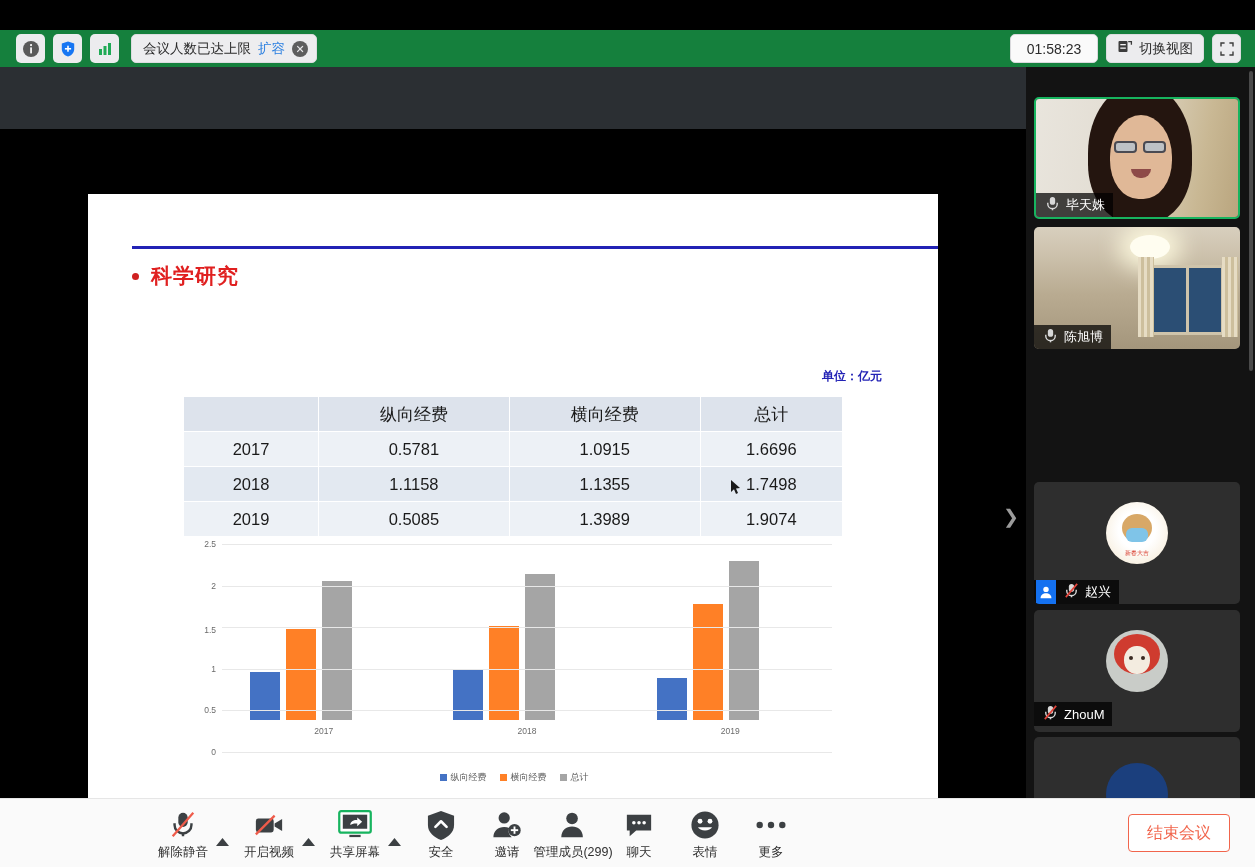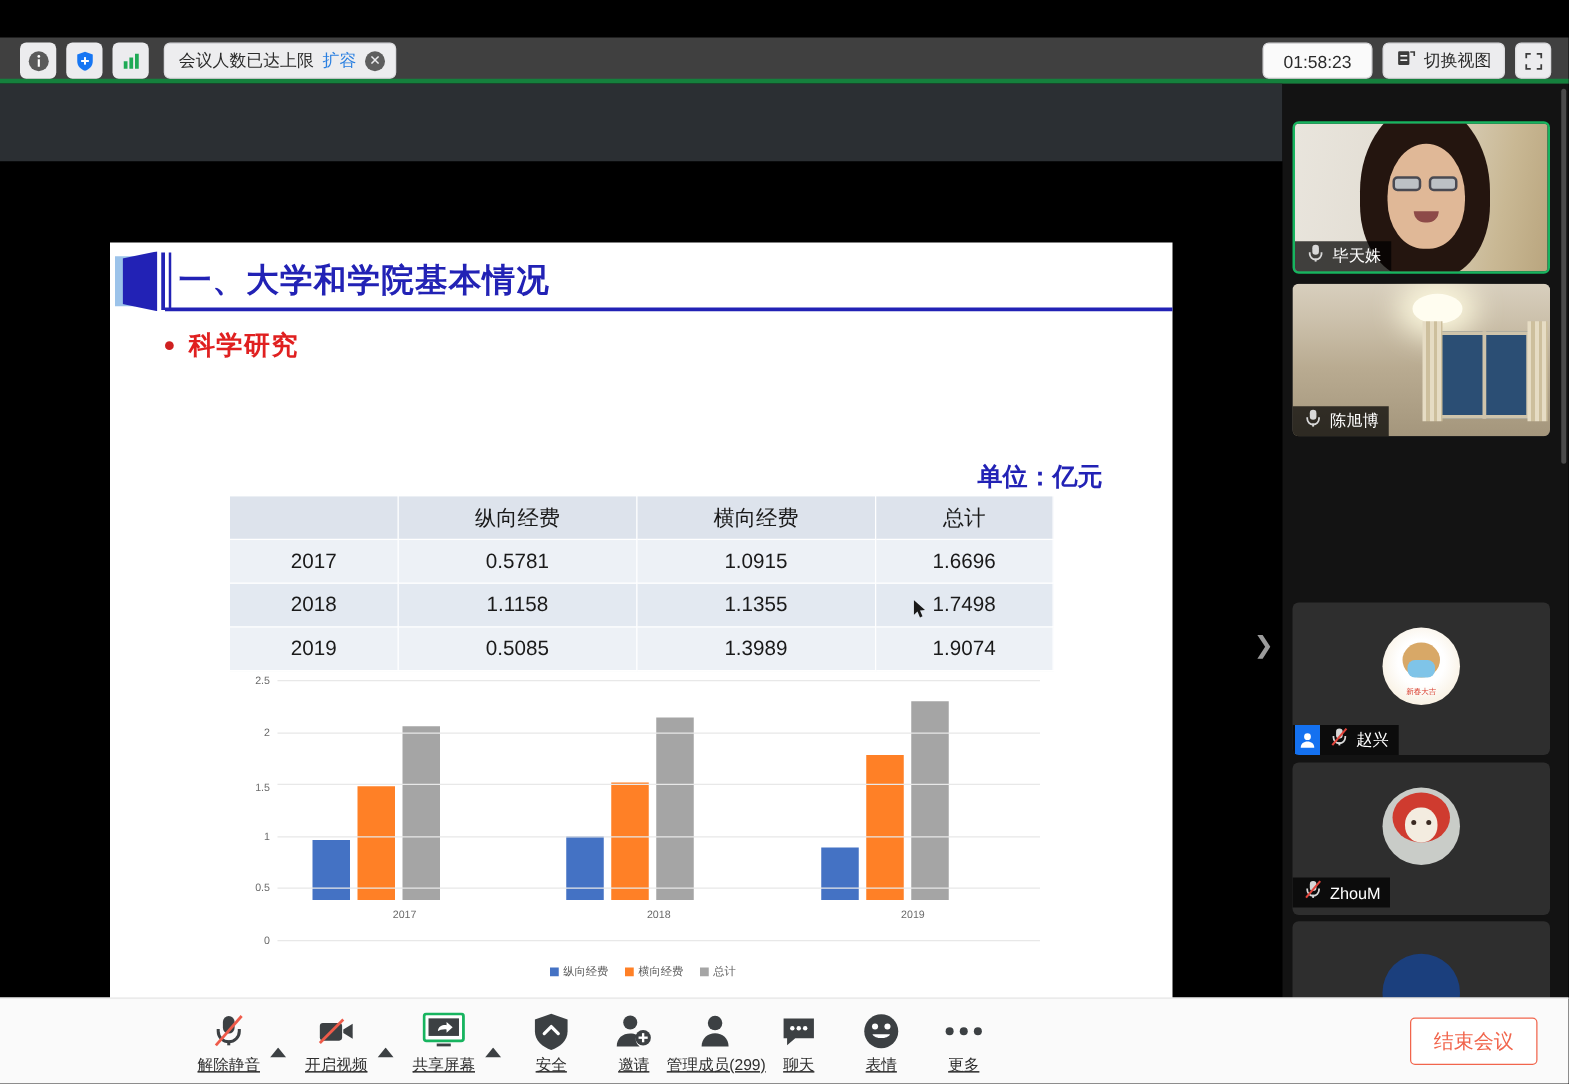--- a/index.html
+++ b/index.html
@@ -12,21 +12,21 @@
   .titlebar{ position:absolute; left:0; top:0; width:1255px; height:30px;
     background:#fdfdfd; border-bottom:1px solid #e2e2e2; }
   .traffic{ position:absolute; left:14px; top:9px; display:flex; gap:8px; }
   .dot{ width:12px; height:12px; border-radius:50%; }
   .dot.r{ background:#ff5f57; } .dot.y{ background:#febc2e; } .dot.g{ background:#28c840; }
   .win-title{ position:absolute; left:0; top:5px; width:1255px; text-align:center;
     font-size:14px; color:#333; letter-spacing:.5px; }
 
   
   .toolbar{ position:absolute; left:0; top:30px; width:1255px; height:37px;
-    background:#404040; border-bottom:4px solid #15803d; }
+    background:#15803d; border-bottom:4px solid #15803d; }
   .tb-left{ position:absolute; left:16px; top:4px; display:flex; align-items:center; gap:8px; }
   .tb-icon{ width:29px; height:29px; border-radius:5px; background:#ececee;
     display:flex; align-items:center; justify-content:center; }
   .pill{ height:29px; background:#ededef; border:1px solid #dcdcdf; border-radius:5px;
     display:flex; align-items:center; gap:7px; padding:0 8px 0 11px; margin-left:4px; }
   .pill .txt{ font-size:13.5px; color:#2b2b2b; }
   .pill .link{ font-size:13.5px; color:#2a7fe0; cursor:pointer; }
   .pill .xbtn{ width:16px; height:16px; border-radius:50%; background:#5e5e5e;
     color:#ededef; font-size:11px; line-height:16px; text-align:center; font-weight:bold; }
 
@@ -56,21 +56,21 @@
   .slide-title{ position:absolute; left:55px; top:8px; font-size:26px; font-weight:bold;
     color:#2222b5; letter-spacing:1px; }
   .title-rule{ position:absolute; left:44px; top:52px; width:806px; height:3px; background:#2222b5; }
 
   .bullet-row{ position:absolute; left:44px; top:68px; display:flex; align-items:center; gap:12px; }
   .bdot{ width:7px; height:7px; border-radius:50%; background:#cf2020; }
   .bullet-txt{ font-size:21px; font-weight:bold; color:#e02020; letter-spacing:1px; }
 
   .para{ position:absolute; left:108px; top:115px; width:716px; font-size:18.5px;
     font-weight:bold; color:#2222b5; line-height:36px; }
-  .unit{ position:absolute; right:56px; top:174px; font-size:20px; font-weight:bold; color:#2222b5; }
+  .unit{ position:absolute; right:56px; top:174px; font-size:12px; font-weight:bold; color:#2222b5; }
 
   
   table.t{ position:absolute; left:95px; top:202px; width:660px; border-collapse:collapse; }
   table.t td{ height:35px; text-align:center; font-size:16.5px; color:#1a1a1a;
     border:1px solid #ffffff; }
   table.t tr.hdr td{ background:#dde3ec; font-size:17px; }
   table.t tr.r0 td{ background:#edf1f6; }
   table.t tr.r1 td{ background:#e3e9f1; }
   table.t tr.r2 td{ background:#edf1f6; }
   table.t td.c0{ width:135px; }
@@ -141,21 +141,21 @@
   .av{ position:absolute; left:50%; top:20px; transform:translateX(-50%);
     width:62px; height:62px; border-radius:50%; overflow:hidden; }
   .av-a{ background:linear-gradient(160deg,#f6e2d4,#e7c0a6); }
   .av-b{ background:radial-gradient(circle at 50% 45%,#fff 40%,#f4e7cf 100%); }
   .av-c{ background:#c9ccc8; }
 
   
   .bottom{ position:absolute; left:0; top:798px; width:1255px; height:69px; background:#fafafa;
     border-top:1px solid #e6e6e6; }
   .ctrls{ position:absolute; left:150px; top:4px; display:flex; align-items:flex-start; height:62px; }
-  .ctrl{ width:66px; display:flex; flex-direction:column; align-items:center; gap:3px; padding-top:6px;text-decoration:underline; }
+  .ctrl{ width:66px; display:flex; flex-direction:column; align-items:center; gap:3px; padding-top:6px; }
   .ctrl .lbl{ font-size:12.5px; color:#2f2f2f; white-space:nowrap; }
   .caret{ width:20px; align-self:center; padding-top:18px; color:#3b3b3b; font-size:9px; }
   .endbtn{ position:absolute; right:25px; top:15px; width:102px; height:38px;
     border:1px solid #f1654c; border-radius:4px; color:#f1654c; font-size:16px;
     display:flex; align-items:center; justify-content:center; background:#fff; }
 </style>
 </head>
 <body>
 
 <div class="app">
@@ -210,27 +210,20 @@
       </div>
     </div>
   </div>
 
   <div class="stage">
     <div class="stage-top"></div>
     <div class="collapse">❯</div>
 
     <div class="slide">
 
-      <div class="slide-title-wrap">
-        <div class="tbar"></div>
-        <div class="tbar2"></div>
-        <div class="tbar3"></div>
-        <div class="tbar4"></div>
-        <div class="slide-title">一、大学和学院基本情况</div>
-      </div>
       <div class="title-rule"></div>
 
       <div class="bullet-row">
         <span class="bdot"></span>
         <span class="bullet-txt">科学研究</span>
       </div>
 
       <div class="unit">单位：亿元</div>
 
       <table class="t">

